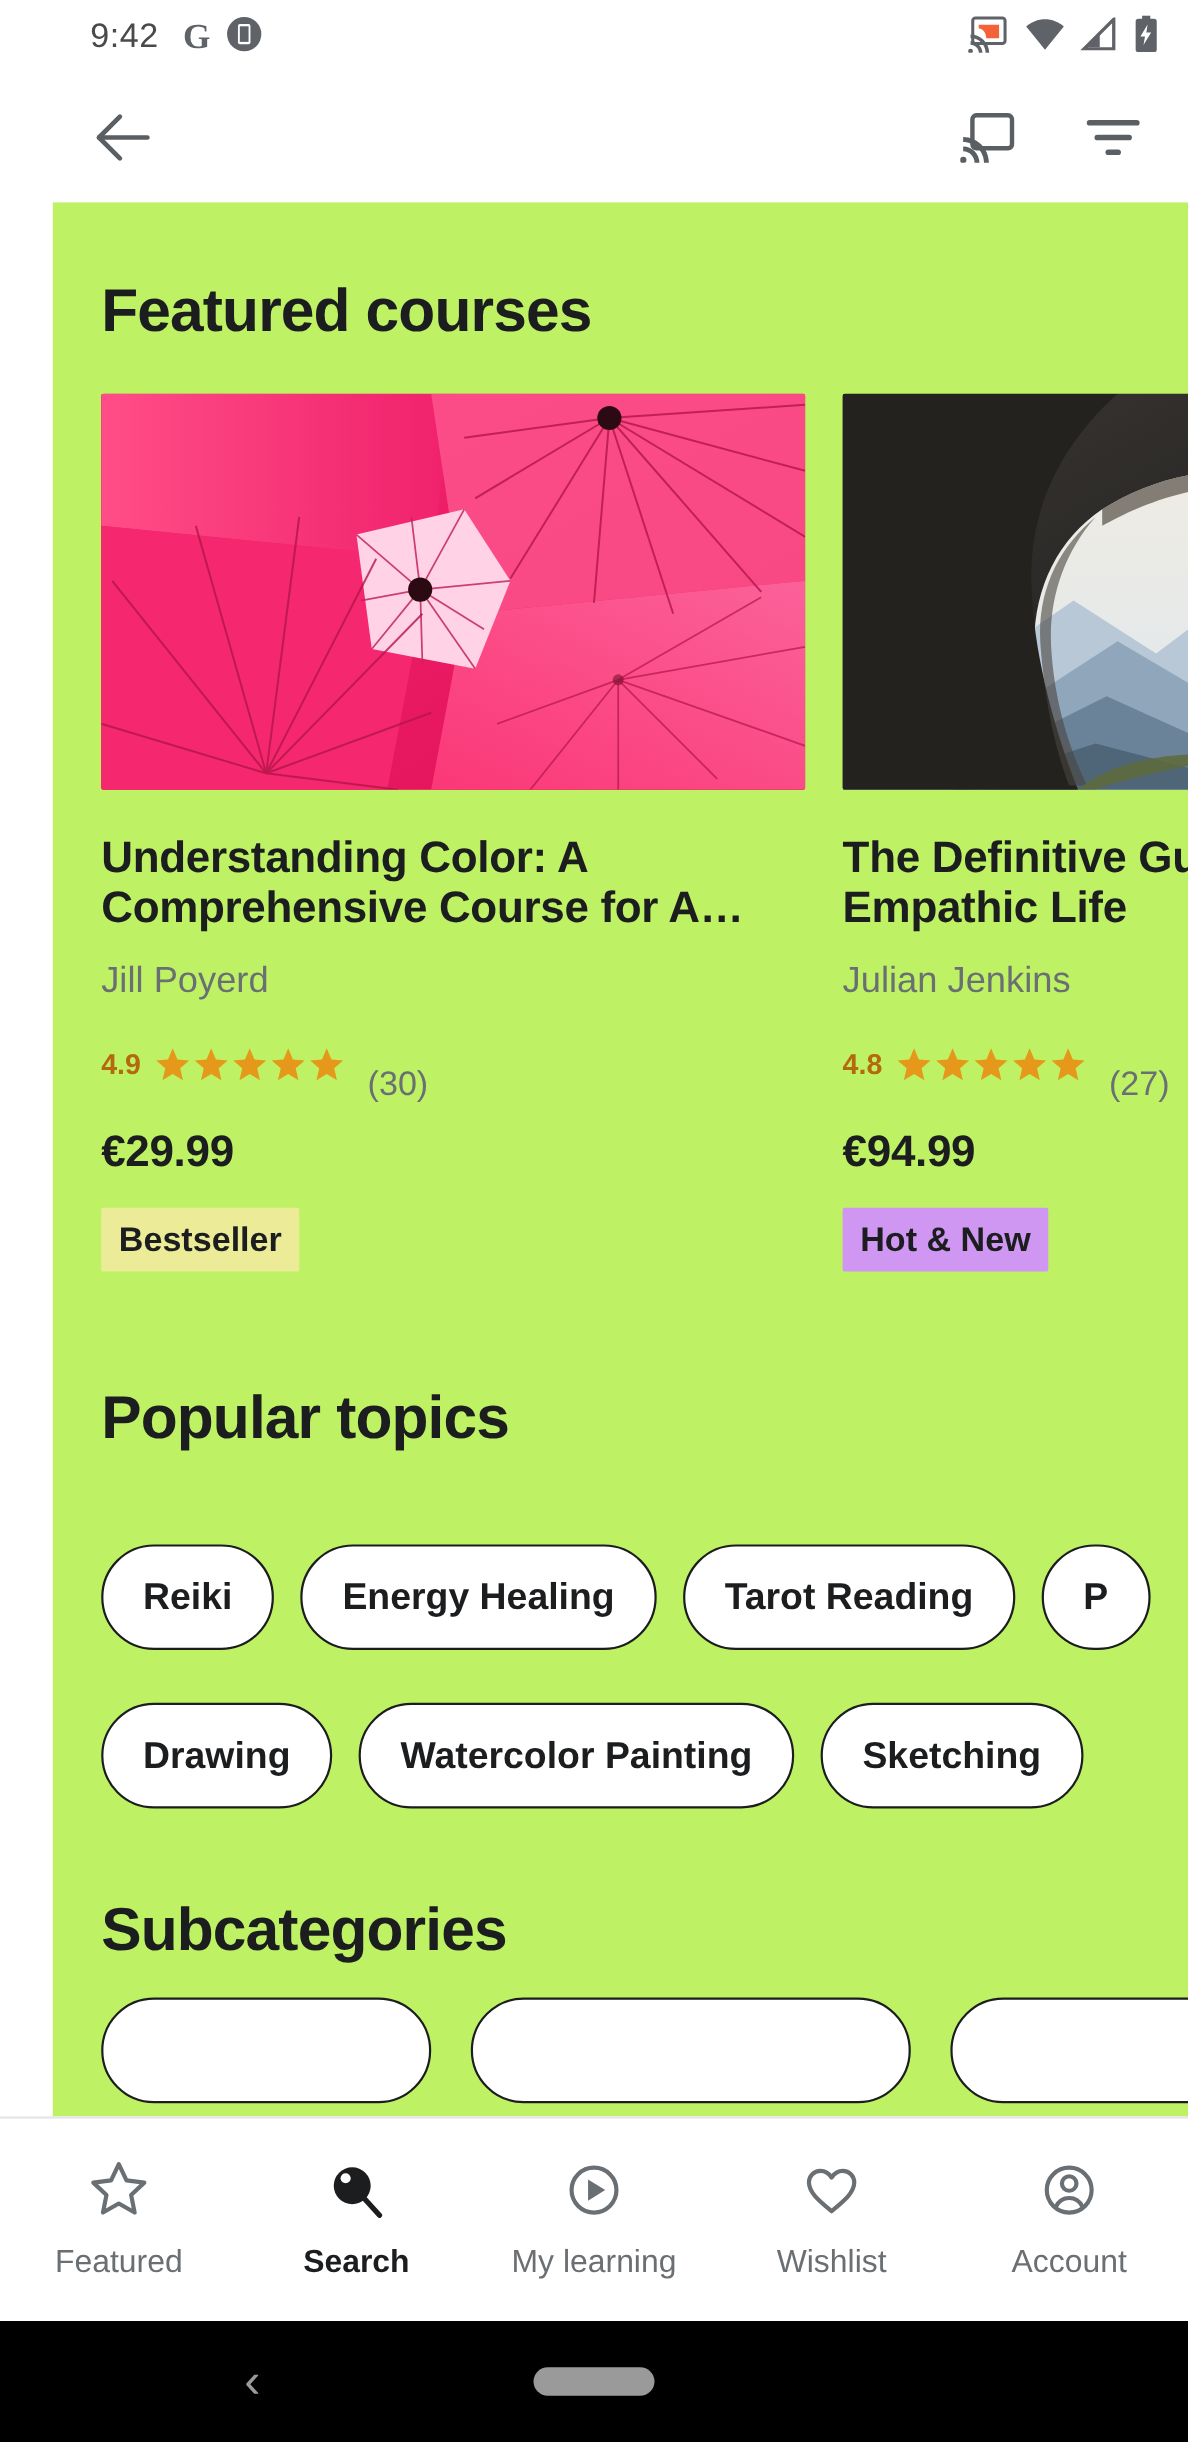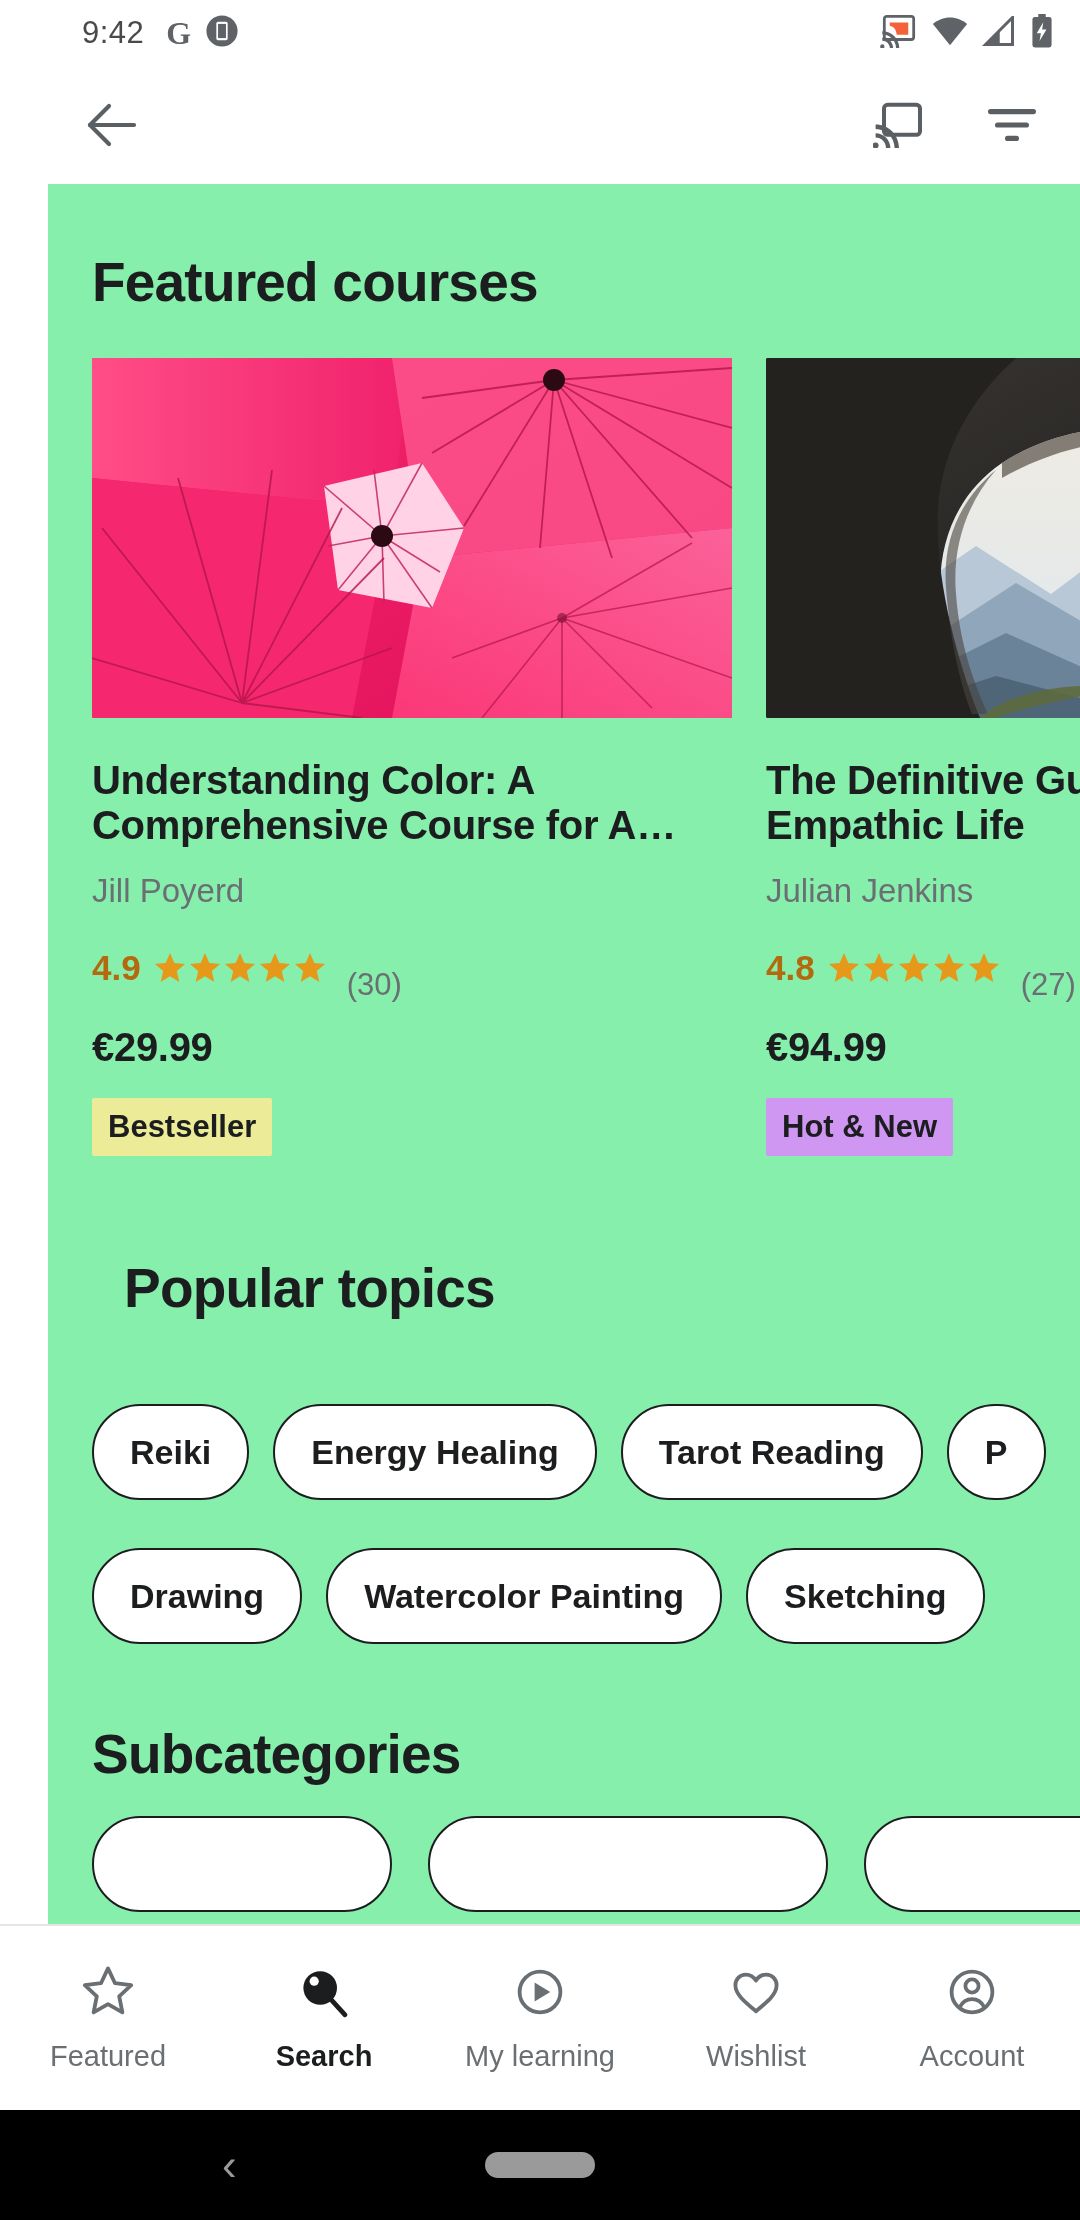--- a/index.html
+++ b/index.html
@@ -32,21 +32,21 @@
   .appbar {
     height: 118px; display: flex; align-items: center;
     padding: 0 40px 0 36px; background: #fff;
   }
   .appbar .ab-spacer { flex: 1; }
   .appbar-actions { display: flex; align-items: center; gap: 58px; }
   .icon-btn { display: flex; align-items: center; justify-content: center;
               width: 56px; height: 56px; cursor: pointer; }
 
   
-  .content { position: relative; height: 1808px; overflow: hidden; background: #86efac; }
+  .content { position: relative; height: 1808px; overflow: hidden; background: #bef264; }
 
   .section-title {
     font-size: 55px; font-weight: 700; color: #1c1d1f;
     letter-spacing: -0.8px; padding: 0 44px;
     font-family: "Liberation Sans", sans-serif;
   }
   #featured-title { padding-top: 66px; }
 
   
   .carousel {
@@ -64,37 +64,37 @@
     font-weight: 700; color: #1c1d1f; letter-spacing: -0.3px;
     font-family: "Liberation Sans", sans-serif;
     white-space: pre-line;
   }
   .course-author {
     margin-top: 24px; font-size: 33px; color: #6a6f73; font-weight: 400;
   }
   .rating-row {
     margin-top: 22px; display: flex; align-items: center; gap: 12px;
   }
-  .rating-num { font-size: 35px; font-weight: 700; color: #b4690e; }
+  .rating-num { font-size: 26px; font-weight: 700; color: #b4690e; }
   .stars { display: flex; align-items: center; gap: 2px; }
   .rating-count { font-size: 31px; color: #6a6f73; margin-left: 6px; margin-top: 35px; }
   .course-price {
     margin-top: 22px; font-size: 40px; font-weight: 700; color: #1c1d1f;
     letter-spacing: -0.3px;
   }
   .badge {
     display: inline-block; margin-top: 28px;
     padding: 11px 16px; font-size: 31px; font-weight: 700;
     color: #1c1d1f; border-radius: 2px;
   }
   .badge-bestseller { background: #eceb98; }
   .badge-hotnew { background: #cf96f2; }
 
   
-  #topics-title { padding-top: 100px; margin-left: 32px; }
+  #topics-title { padding-top: 100px; }
   .chip-rows { padding: 36px 0 0 44px; }
   .chip-row { display: flex; gap: 24px; margin-bottom: 22px; margin-top: 48px; }
   .chip {
     border: 2px solid #1c1d1f; border-radius: 60px;
     height: 96px; display: flex; align-items: center; justify-content: center;
     padding: 0 36px; font-size: 34px; font-weight: 700; color: #1c1d1f;
     white-space: nowrap; background: #fff; cursor: pointer;
   }
 
   #subcat-title { padding-top: 56px; }

